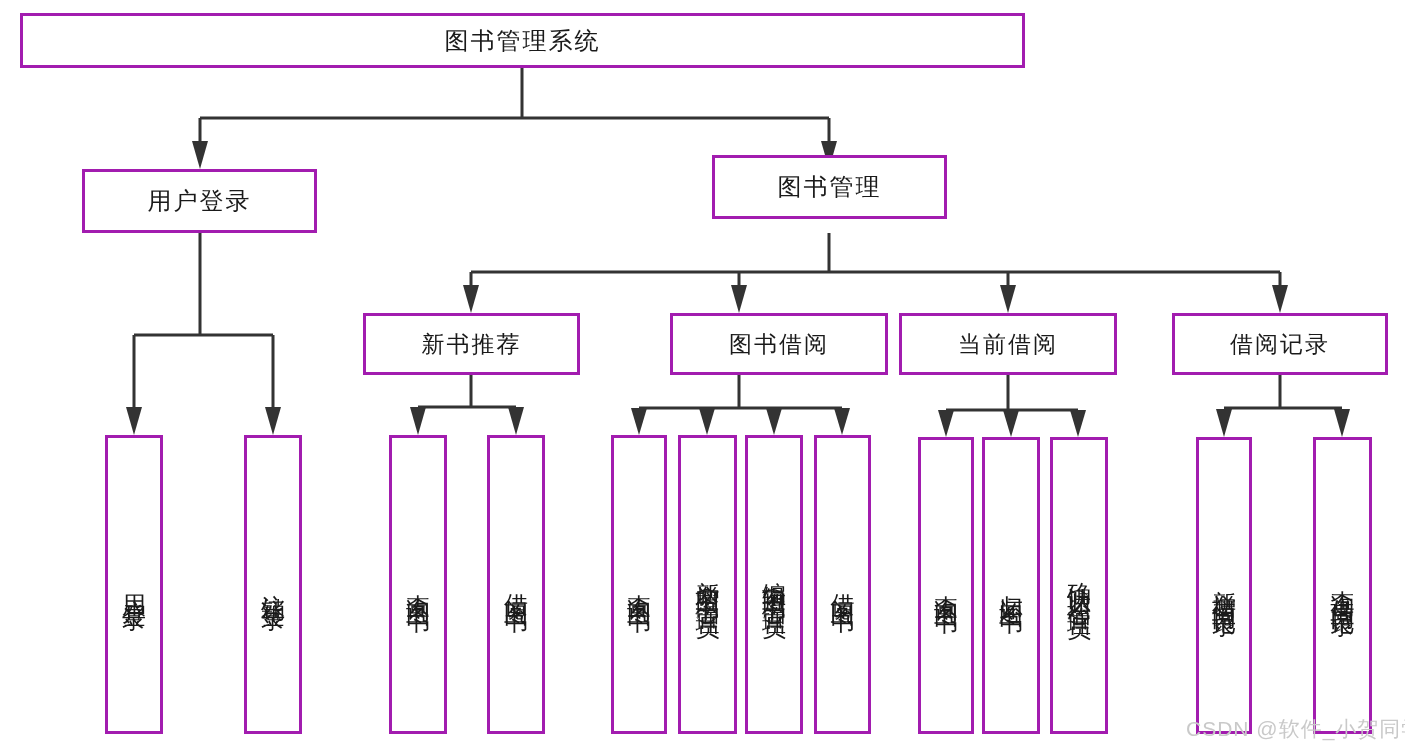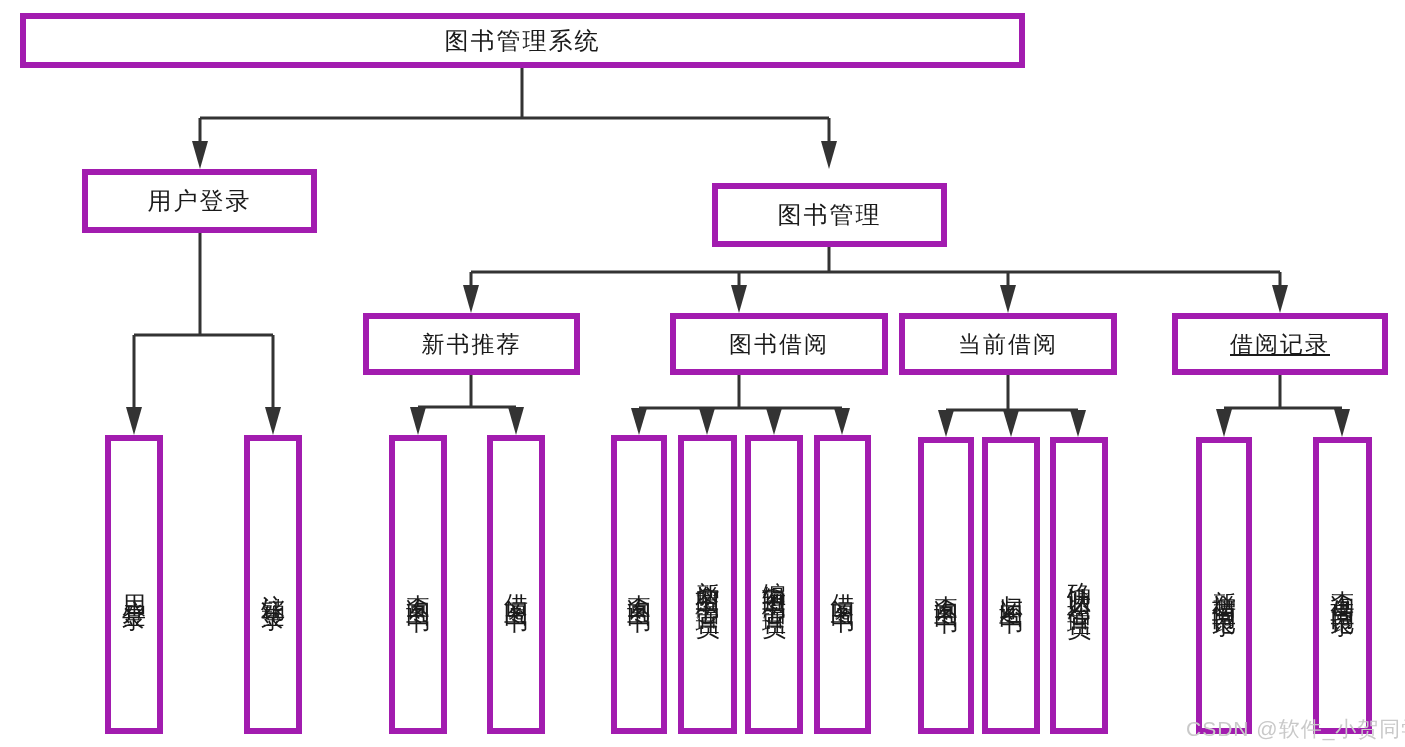--- a/index.html
+++ b/index.html
@@ -15,21 +15,21 @@
   }
   svg.connectors {
     position: absolute;
     left: 0; top: 0;
     width: 1405px; height: 747px;
   }
   .ln { stroke: #333333; stroke-width: 3; fill: none; }
   .arrow { fill: #333333; stroke: none; }
   .box {
     position: absolute;
-    border: 6px solid #a21caf;
+    border: 3px solid #a21caf;
     background: #ffffff;
     display: flex;
     align-items: center;
     justify-content: center;
     font-size: 24px;
     letter-spacing: 2px;
     color: #1a1a1a;
     z-index: 2;
   }
   .box.lvl3 { font-size: 23px; }
@@ -90,34 +90,34 @@
     <path class="arrow" d="M1334 409 L1350 409 L1342 437 Z"></path>
   </svg>
 
   <div class="box" style="left:20px; top:13px; width:1005px; height:55px;">
     <span>图书管理系统</span>
   </div>
 
   <div class="box" style="left:82px; top:169px; width:235px; height:64px;">
     <span>用户登录</span>
   </div>
-  <div class="box" style="left:712px; top:183px; width:235px; height:64px;">
+  <div class="box" style="left:712px; top:155px; width:235px; height:64px;">
     <span>图书管理</span>
   </div>
 
   <div class="box lvl3" style="left:363px; top:313px; width:217px; height:62px;text-align:center;">
     <span>新书推荐</span>
   </div>
   <div class="box lvl3" style="left:630px; top:313px; width:218px; height:62px;margin-left:40px;">
     <span>图书借阅</span>
   </div>
   <div class="box lvl3" style="left:899px; top:313px; width:218px; height:62px;">
     <span>当前借阅</span>
   </div>
-  <div class="box lvl3" style="left:1172px; top:313px; width:216px; height:62px;text-decoration:underline;">
+  <div class="box lvl3" style="left:1172px; top:313px; width:216px; height:62px;">
     <span>借阅记录</span>
   </div>
 
   <div class="box v" style="left:105px; top:435px; width:58px; height:299px;">
     <span class="vtext">用户登录</span>
   </div>
   <div class="box v" style="left:244px; top:435px; width:58px; height:299px;">
     <span class="vtext">注销登录</span>
   </div>
 

